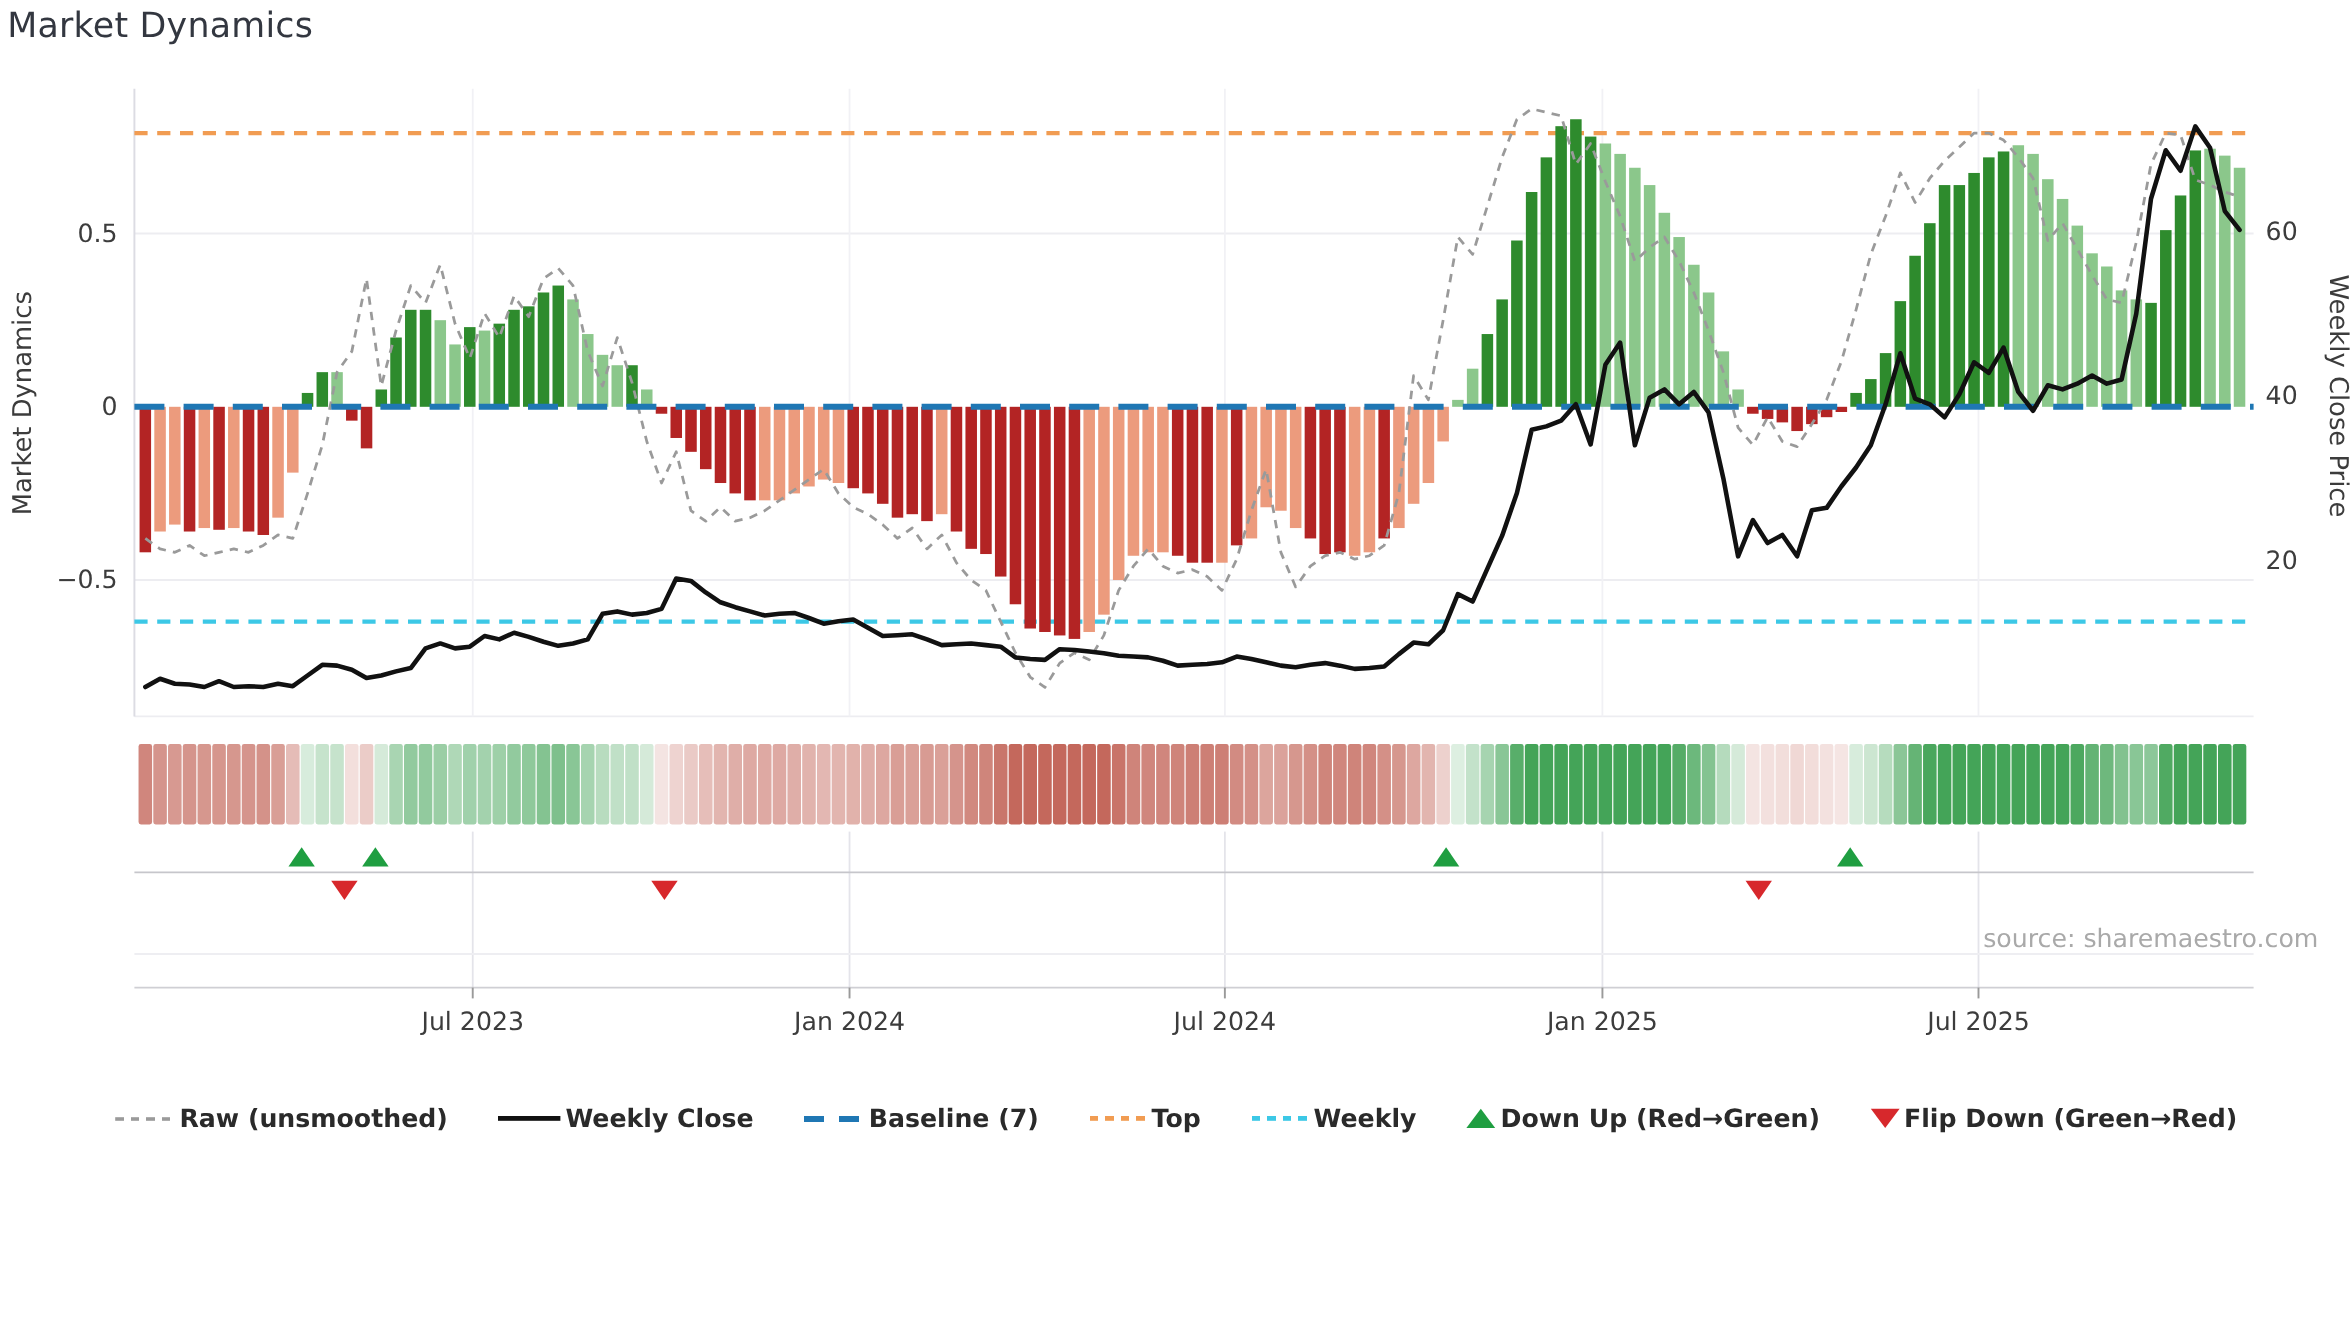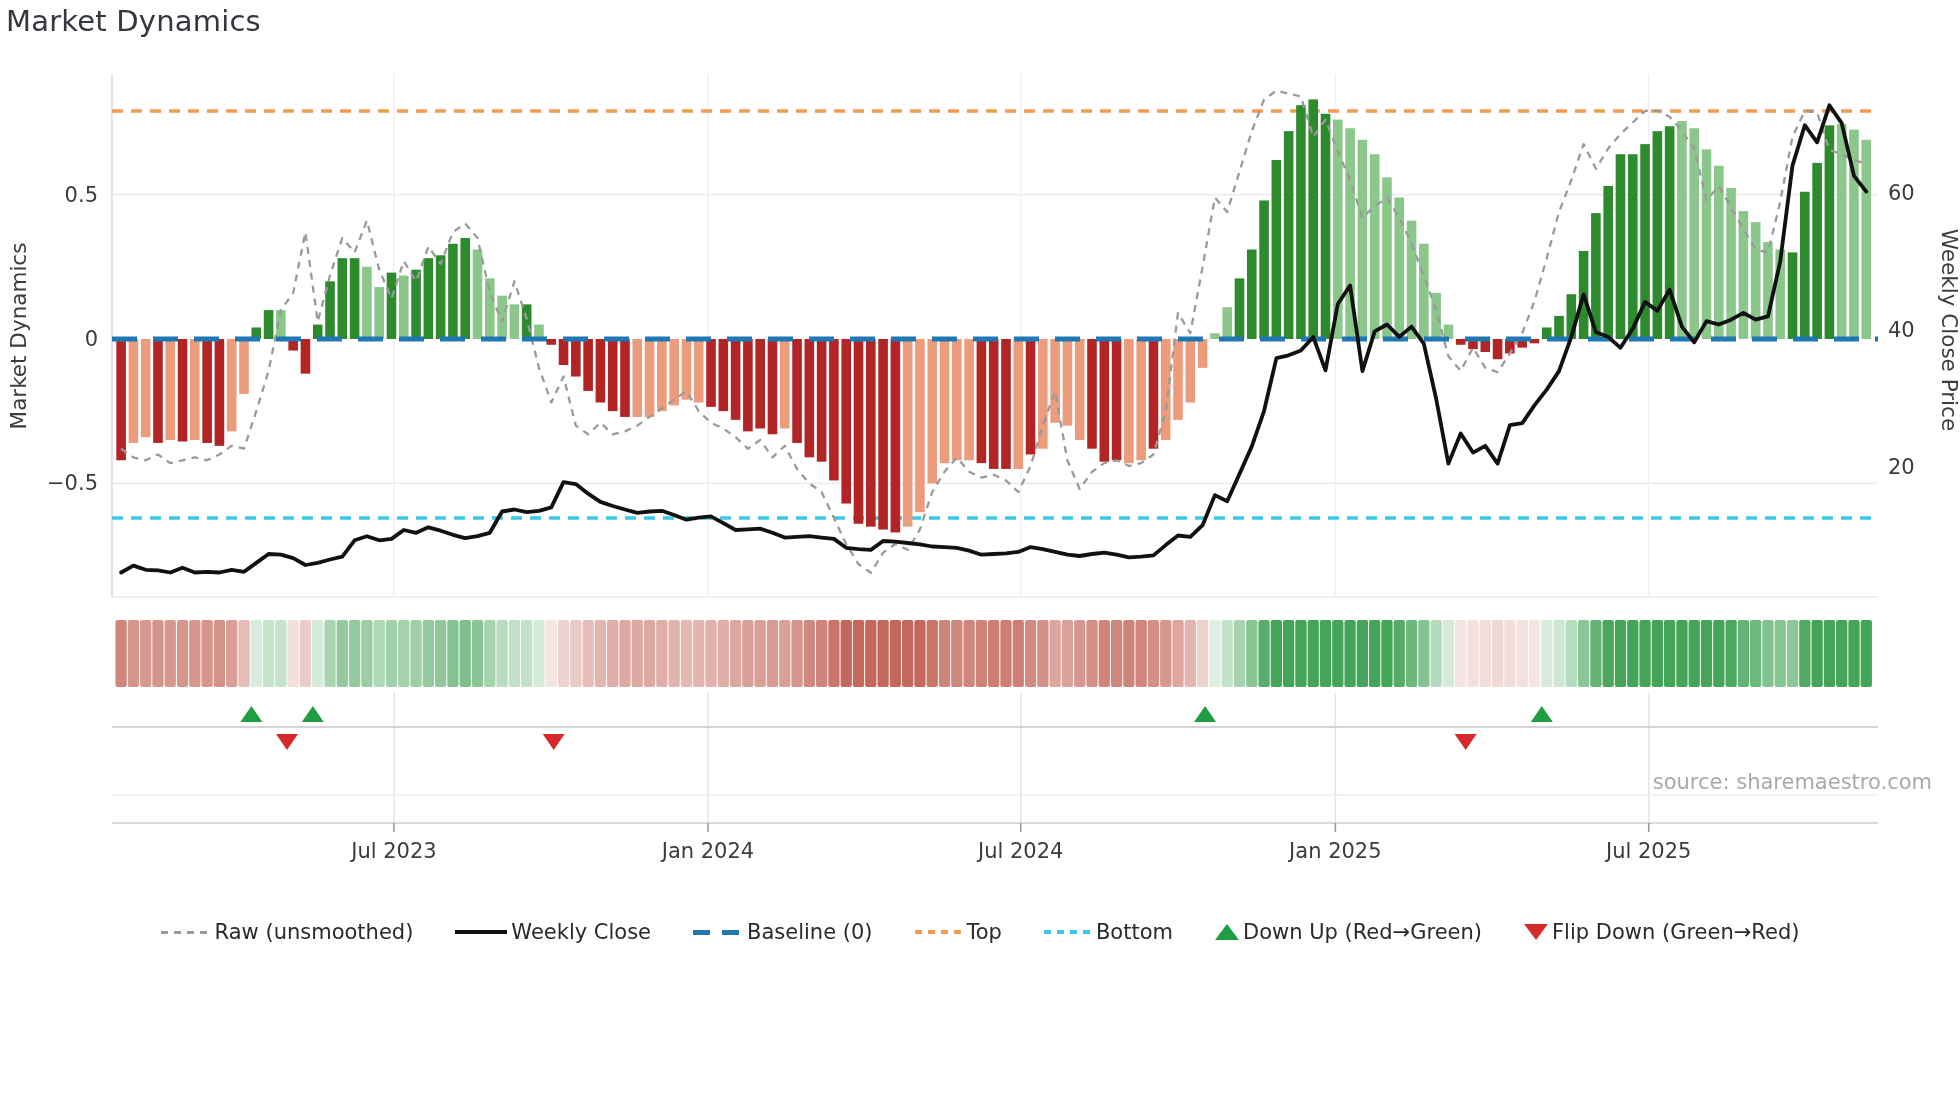--- a/index.html
+++ b/index.html
@@ -1,20 +1,20 @@
 <!DOCTYPE html>
 <html><head>
 <meta charset="utf-8">
 <style>
   html,body{margin:0;padding:0;background:#ffffff;}
   body{width:1960px;height:1102px;position:relative;font-family:"DejaVu Sans","Liberation Sans",sans-serif;overflow:hidden;}
   #title{position:absolute;left:6px;top:4px;font-size:29px;color:#333740;font-weight:500;letter-spacing:.2px;}
   #chart{position:absolute;left:0;top:0;}
   #legend{position:absolute;left:0;top:920px;width:100%;display:flex;justify-content:center;align-items:center;gap:42px;font-size:21px;color:#2a2a2a;}
-  .li{display:flex;align-items:center;gap:4px;white-space:nowrap;}
+  .li{display:flex;align-items:center;gap:4px;white-space:nowrap;font-weight:bold;}
   .sw{display:inline-block;}
   .sw-raw{width:50px;height:3px;background:repeating-linear-gradient(90deg,#9a9a9a 0 7px,transparent 7px 13px);}
   .sw-close{width:52px;height:4px;background:#111;}
   .sw-base{width:50px;height:5px;background:repeating-linear-gradient(90deg,#1f77b4 0 17px,transparent 17px 29px);}
   .sw-top{width:48px;height:4px;background:repeating-linear-gradient(90deg,#f19c52 0 7px,transparent 7px 13px);}
   .sw-bot{width:48px;height:4px;background:repeating-linear-gradient(90deg,#3cc8e6 0 7px,transparent 7px 13px);}
   .tri-up{width:0;height:0;border-left:12px solid transparent;border-right:12px solid transparent;border-bottom:16px solid #1f9e41;}
   .tri-dn{width:0;height:0;border-left:12px solid transparent;border-right:12px solid transparent;border-top:16px solid #d7282c;}
   text{font-family:"DejaVu Sans","Liberation Sans",sans-serif;}
 </style>
@@ -382,29 +382,29 @@
   <span class="li">
       <span class="sw sw-raw"></span>
       <span>Raw (unsmoothed)</span>
     </span>
   <span class="li">
       <span class="sw sw-close"></span>
       <span>Weekly Close</span>
     </span>
   <span class="li">
       <span class="sw sw-base"></span>
-      <span>Baseline (0)</span>
+      <span>Baseline (7)</span>
     </span>
   <span class="li">
       <span class="sw sw-top"></span>
       <span>Top</span>
     </span>
   <span class="li">
       <span class="sw sw-bot"></span>
-      <span>Bottom</span>
+      <span>Weekly</span>
     </span>
   <span class="li">
       <span class="tri-up"></span>
       <span>Down Up (Red→Green)</span>
     </span>
   <span class="li">
       <span class="tri-dn"></span>
       <span>Flip Down (Green→Red)</span>
     </span>
 </div>

